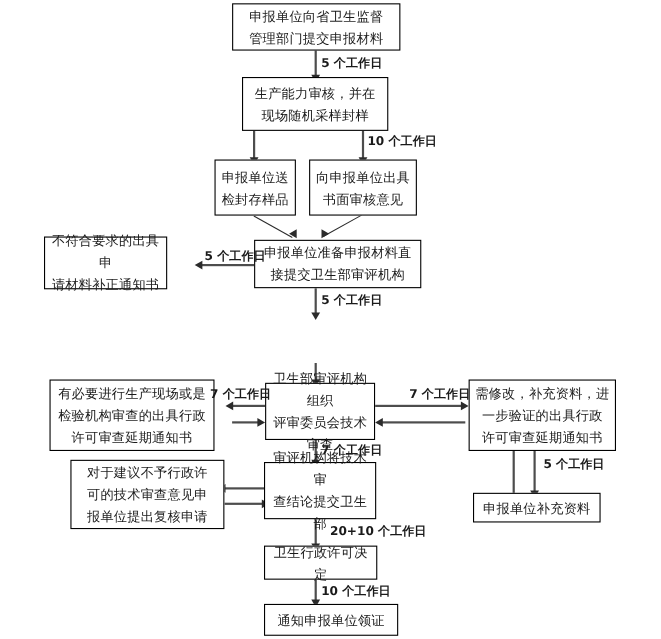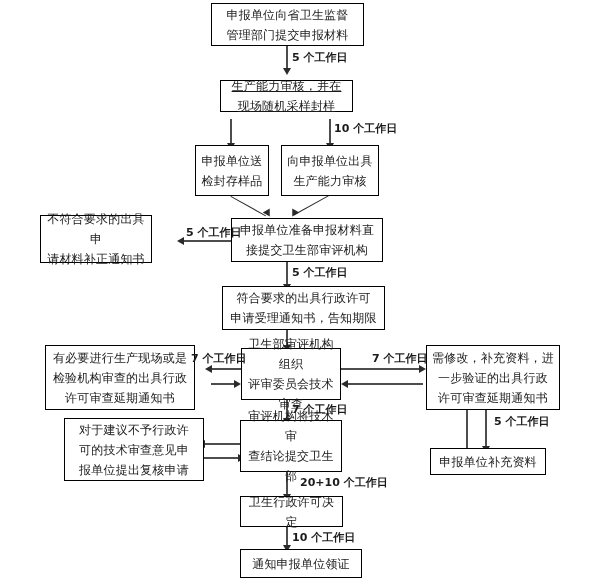--- a/index.html
+++ b/index.html
@@ -160,49 +160,45 @@
   <div class="elabel" style="left:292px; top:403px;">7 个工作日</div>
   <div class="elabel" style="left:494px; top:415px;">5 个工作日</div>
   <div class="elabel" style="left:300px; top:476px;">20+10 个工作日</div>
   <div class="elabel" style="left:292px; top:531px;">10 个工作日</div>
 
   <div class="node" style="left:211px; top:3px; width:153px; height:43px;">
     <span class="txt">申报单位向省卫生监督
 管理部门提交申报材料</span>
   </div>
 
-  <div class="node" style="left:220px; top:80px; width:133px; height:32px;text-decoration:underline;">
+  <div class="node" style="left:220px; top:70px; width:133px; height:49px;">
     <span class="txt">生产能力审核，并在
 现场随机采样封样</span>
   </div>
 
   <div class="node" style="left:195px; top:145px; width:74px; height:51px;">
     <span class="txt">申报单位送
 检封存样品</span>
   </div>
 
   <div class="node" style="left:281px; top:145px; width:98px; height:51px;">
     <span class="txt">向申报单位出具
-生产能力审核</span>
+书面审核意见</span>
   </div>
 
   <div class="node" style="left:231px; top:218px; width:152px; height:44px;">
     <span class="txt">申报单位准备申报材料直
 接提交卫生部审评机构</span>
   </div>
 
   <div class="node" style="left:40px; top:215px; width:112px; height:48px;">
     <span class="txt">不符合要求的出具申
 请材料补正通知书</span>
   </div>
 
-  <div class="node" style="left:222px; top:286px; width:163px; height:44px;">
-    <span class="txt">符合要求的出具行政许可
-申请受理通知书，告知期限</span>
-  </div>
 
   <div class="node" style="left:45px; top:345px; width:150px; height:65px;text-align:center;">
     <span class="txt">有必要进行生产现场或是
 检验机构审查的出具行政
 许可审查延期通知书</span>
   </div>
 
   <div class="node" style="left:241px; top:348px; width:100px; height:52px;">
     <span class="txt">卫生部审评机构组织
 评审委员会技术审查</span>

